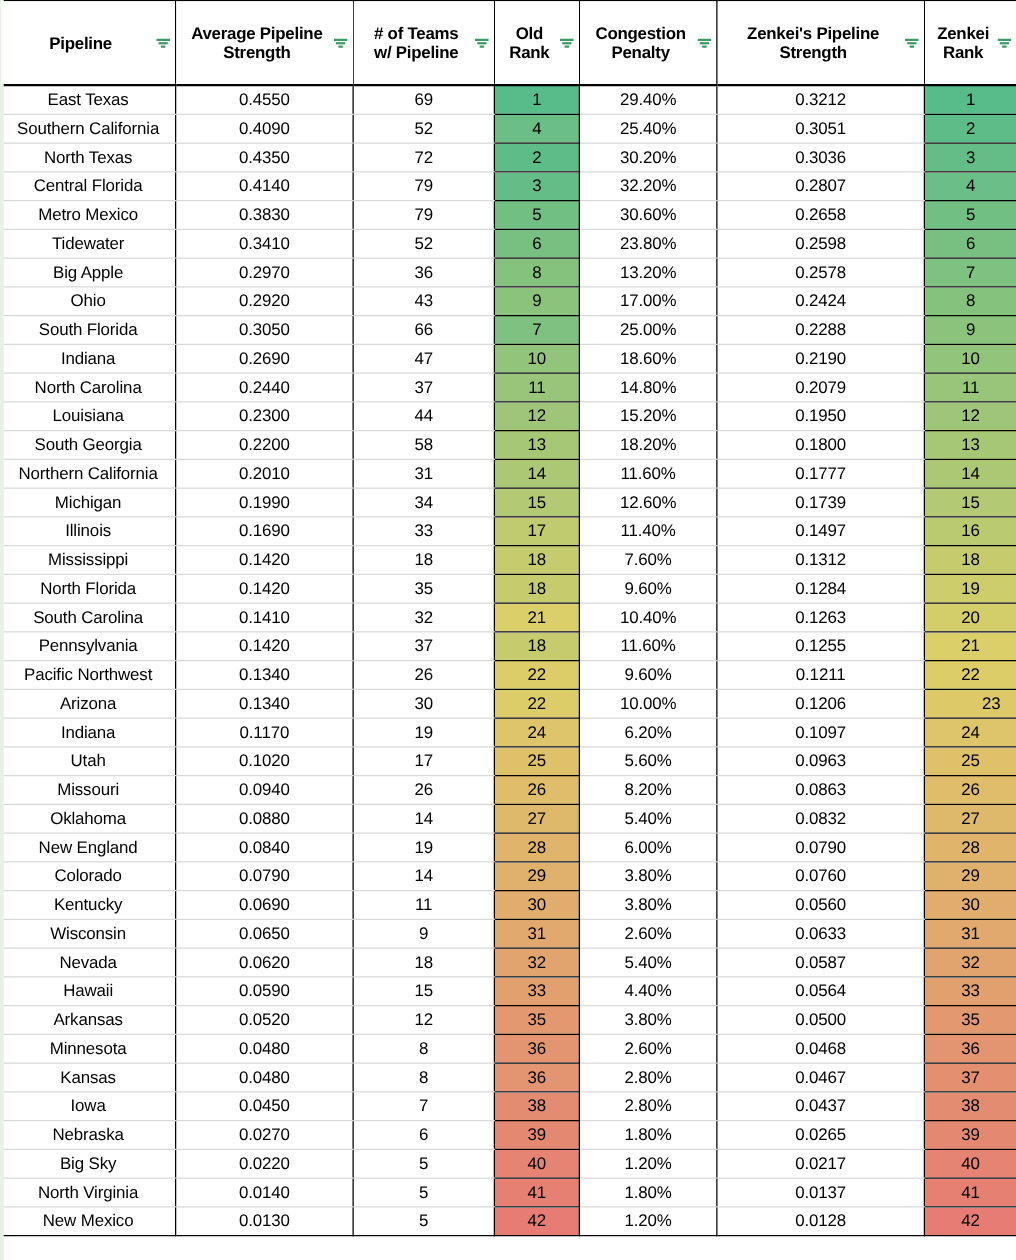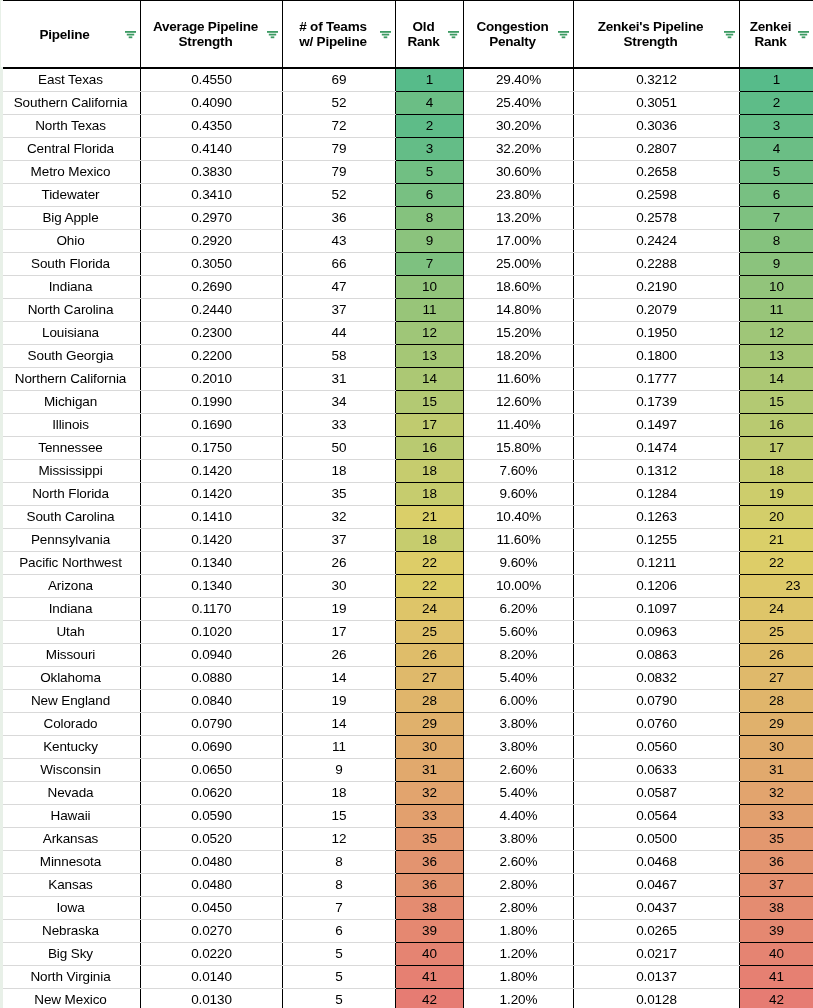--- a/index.html
+++ b/index.html
@@ -304,29 +304,20 @@
         <tr>
           <td class="cell">Illinois</td>
           <td class="cell">0.1690</td>
           <td class="cell">33</td>
           <td class="cell rankcell" style="background: rgb(192, 203, 111);">17</td>
           <td class="cell">11.40%</td>
           <td class="cell">0.1497</td>
           <td class="cell rankcell" style="background: rgb(185, 202, 113);">16</td>
         </tr>
         <tr>
-          <td class="cell">Tennessee</td>
-          <td class="cell">0.1750</td>
-          <td class="cell">50</td>
-          <td class="cell rankcell" style="background: rgb(185, 202, 113);">16</td>
-          <td class="cell">15.80%</td>
-          <td class="cell">0.1474</td>
-          <td class="cell rankcell" style="background: rgb(192, 203, 111);">17</td>
-        </tr>
-        <tr>
           <td class="cell">Mississippi</td>
           <td class="cell">0.1420</td>
           <td class="cell">18</td>
           <td class="cell rankcell" style="background: rgb(198, 204, 110);">18</td>
           <td class="cell">7.60%</td>
           <td class="cell">0.1312</td>
           <td class="cell rankcell" style="background: rgb(198, 204, 110);">18</td>
         </tr>
         <tr>
           <td class="cell">North Florida</td>

